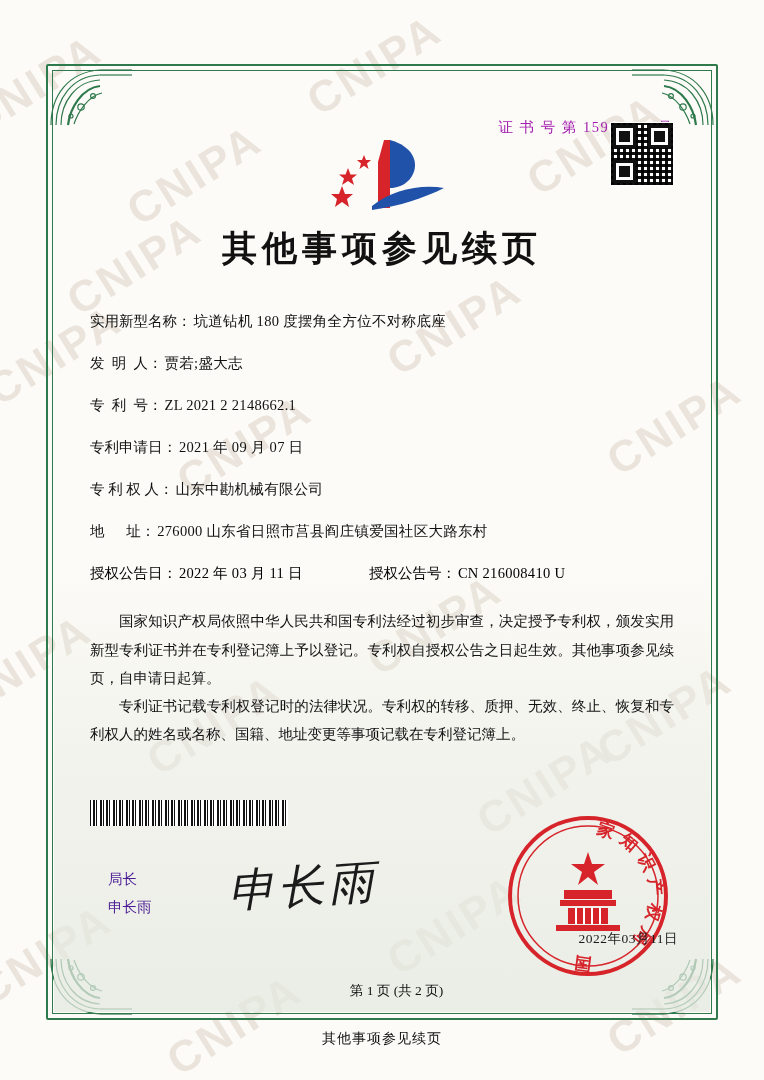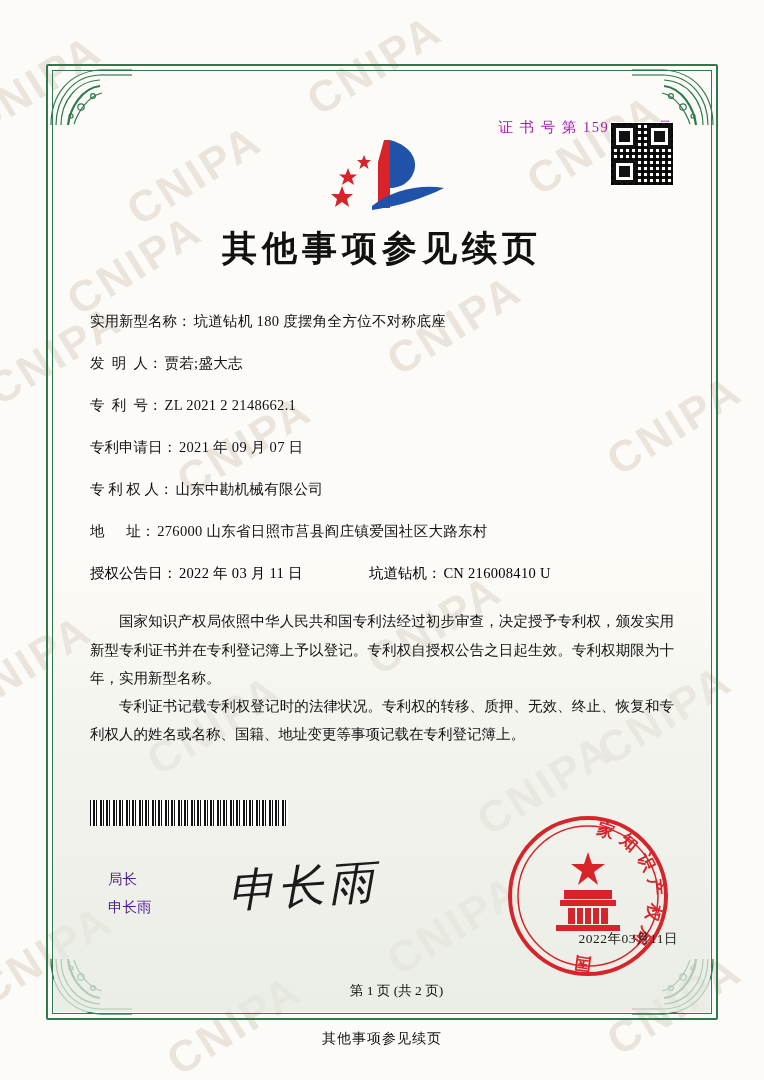--- a/index.html
+++ b/index.html
@@ -411,27 +411,27 @@
       <div class="field">
         <span class="f-label">地      址：</span>
         <span class="f-value">276000  山东省日照市莒县阎庄镇爱国社区大路东村</span>
       </div>
 
       <div class="field-row2">
         <div class="col1">
           <span class="f-label">授权公告日：</span><span class="f-value">2022 年 03 月 11 日</span>
         </div>
         <div class="col2">
-          <span class="f-label">坑道钻机：</span><span class="f-value">CN 216008410 U</span>
+          <span class="f-label">授权公告号：</span><span class="f-value">CN 216008410 U</span>
         </div>
       </div>
     </div>
 
     <div class="paragraphs">
-      <p>国家知识产权局依照中华人民共和国专利法经过初步审查，决定授予专利权，颁发实用新型专利证书并在专利登记簿上予以登记。专利权自授权公告之日起生效。专利权期限为十年，实用新型名称。</p>
+      <p>国家知识产权局依照中华人民共和国专利法经过初步审查，决定授予专利权，颁发实用新型专利证书并在专利登记簿上予以登记。专利权自授权公告之日起生效。其他事项参见续页，自申请日起算。</p>
       <p>专利证书记载专利权登记时的法律状况。专利权的转移、质押、无效、终止、恢复和专利权人的姓名或名称、国籍、地址变更等事项记载在专利登记簿上。</p>
     </div>
   </div>
 
   <div class="barcode"></div>
 
   <div class="sig-block">
     <div>局长</div>
     <div>申长雨</div>
   </div>

